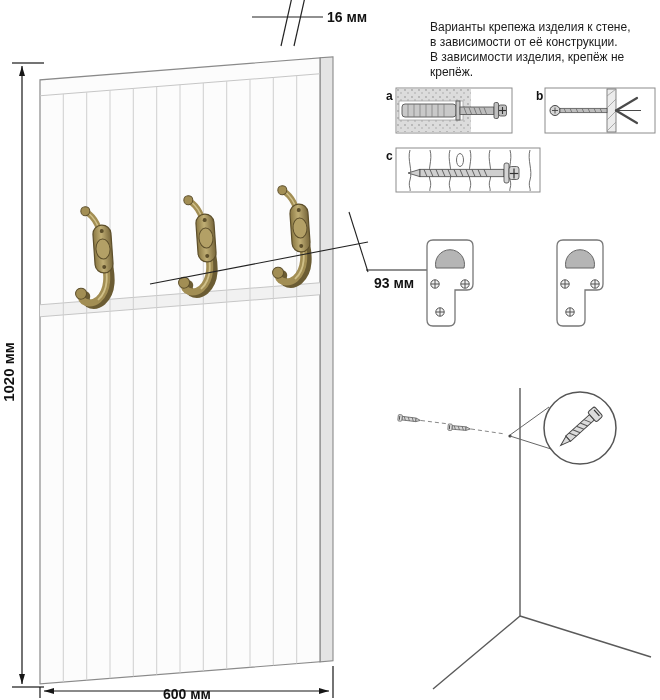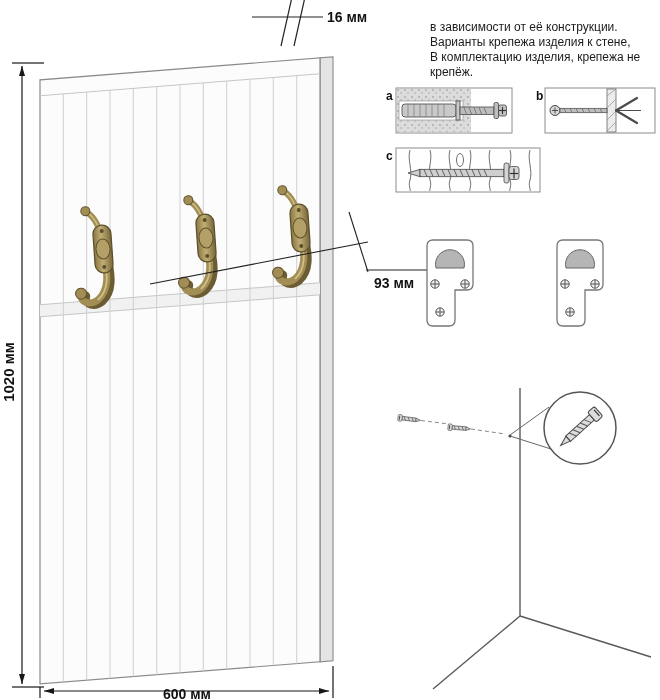--- a/index.html
+++ b/index.html
@@ -258,19 +258,19 @@
         <line x1="-2" y1="-3.6" x2="1.5" y2="3.6" stroke="#555" stroke-width="1"></line>
         <line x1="3" y1="-3.6" x2="6.5" y2="3.6" stroke="#555" stroke-width="1"></line>
         <line x1="8" y1="-3.6" x2="11.5" y2="3.6" stroke="#555" stroke-width="1"></line>
         <rect x="-25" y="-6.5" width="9" height="13" rx="2" fill="#dcdcdc" stroke="#444" stroke-width="1"></rect>
         <line x1="-22.5" y1="-4" x2="-22.5" y2="4" stroke="#333" stroke-width="1.2"></line>
       </g>
     </g>
   </svg>
 
   <div class="note">
+    <span>Варианты крепежа изделия к стене,</span>
     <span>в зависимости от её конструкции.</span>
-    <span>Варианты крепежа изделия к стене,</span>
-    <span>В комплектацию изделия, крепежа не</span>
+    <span>В зависимости изделия, крепёж не</span>
     <span>крепёж.</span>
   </div>
 
 </div>
 
 </body></html>

